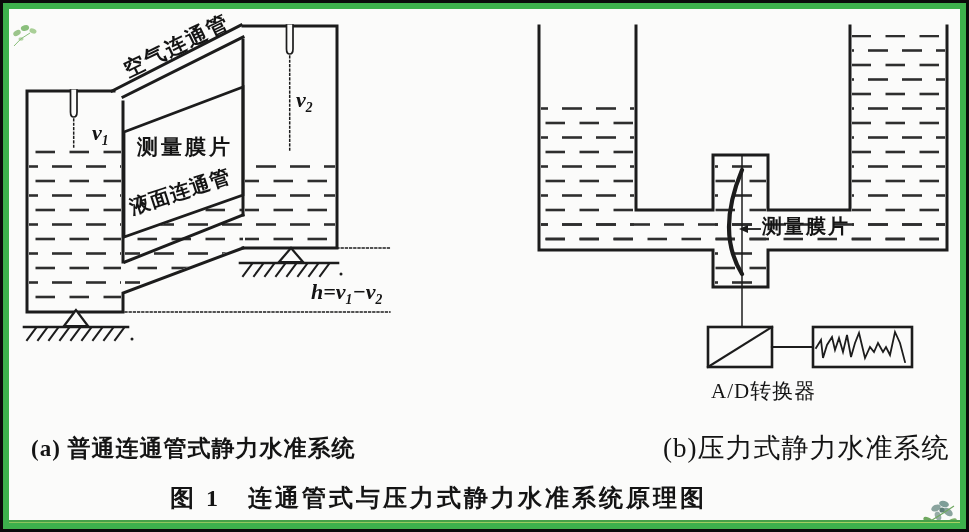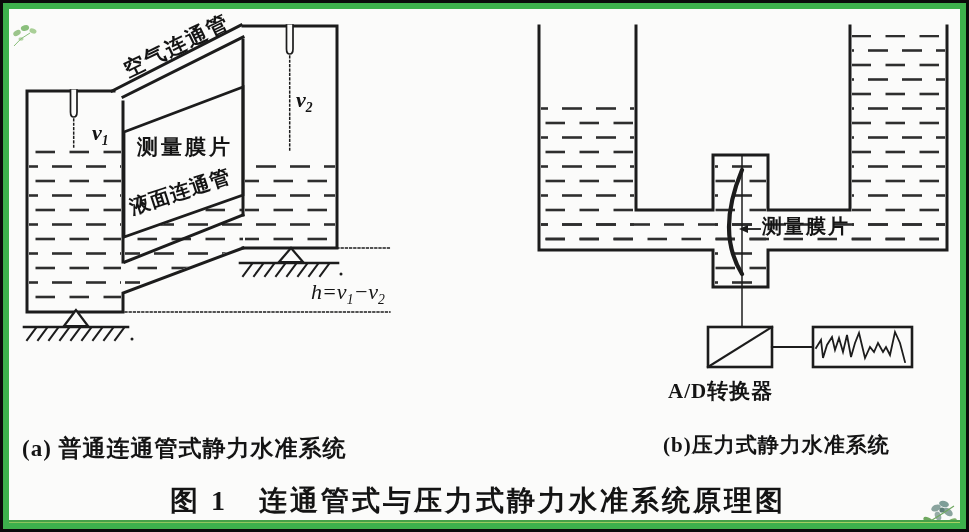--- a/index.html
+++ b/index.html
@@ -12,26 +12,26 @@
   .artwork{position:absolute;left:0;top:0;}
   .lbl{position:absolute;white-space:nowrap;color:#141414;line-height:1.05;}
   .lbl sub{font-size:0.62em;line-height:0;}
   .cjk-bold{font-weight:700;}
   .air-pipe-label{left:120px;top:61px;font-size:21px;letter-spacing:2px;transform:rotate(-26deg);transform-origin:0 0;}
   .level-label{left:137px;top:136px;font-size:21px;letter-spacing:3px;}
   .liquid-pipe-label{left:127px;top:198px;font-size:20px;letter-spacing:1px;transform:rotate(-18deg);transform-origin:0 0;}
   .v-label{font-style:italic;font-weight:600;font-size:22px;}
   .v1-label{left:92px;top:121px;}
   .v2-label{left:296px;top:88px;}
-  .formula-label{left:311px;top:280px;font-style:italic;font-weight:400;font-size:22px;}
+  .formula-label{left:311px;top:280px;font-style:italic;font-weight:700;font-size:22px;}
   .diaphragm-label{left:762px;top:216px;font-size:20px;letter-spacing:2px;}
-  .adc-label{left:668px;top:380px;font-size:21px;font-weight:700;letter-spacing:1px;}
-  .caption-a{left:22px;top:437px;font-size:23px;font-weight:700;letter-spacing:1px;}
-  .caption-b{left:663px;top:434px;font-size:21px;font-weight:700;letter-spacing:1px;}
-  .figure-caption{left:170px;top:486px;font-size:28px;font-weight:700;letter-spacing:3px;}
+  .adc-label{left:711px;top:380px;font-size:21px;font-weight:400;letter-spacing:1px;}
+  .caption-a{left:31px;top:437px;font-size:23px;font-weight:700;letter-spacing:1px;}
+  .caption-b{left:663px;top:434px;font-size:27px;font-weight:400;letter-spacing:1px;}
+  .figure-caption{left:170px;top:486px;font-size:24px;font-weight:700;letter-spacing:3px;}
   .frame{position:absolute;inset:0;pointer-events:none;
     box-shadow:inset 0 0 0 3px #0a0a0a, inset 0 0 0 9px #3db04c;}
   .frame-bottom{position:absolute;left:3px;right:3px;bottom:3px;height:7px;
     background:linear-gradient(to right,#8cc45d,#a9d162);
     border-top:2px solid #46a148;pointer-events:none;}
 </style>
 </head>
 <body>
 
 <div class="page">

